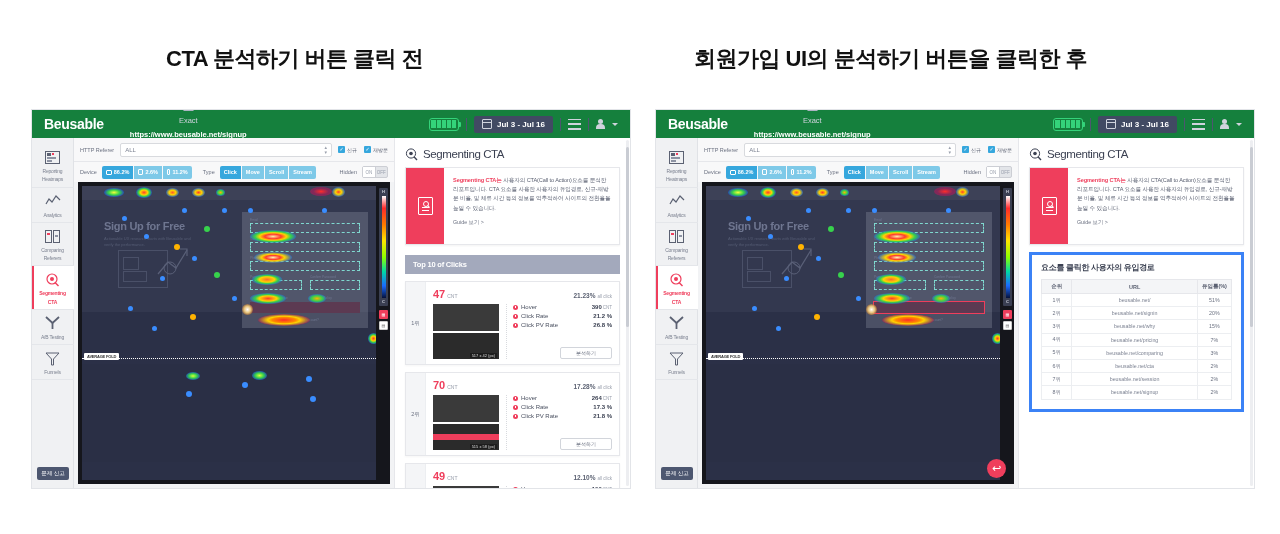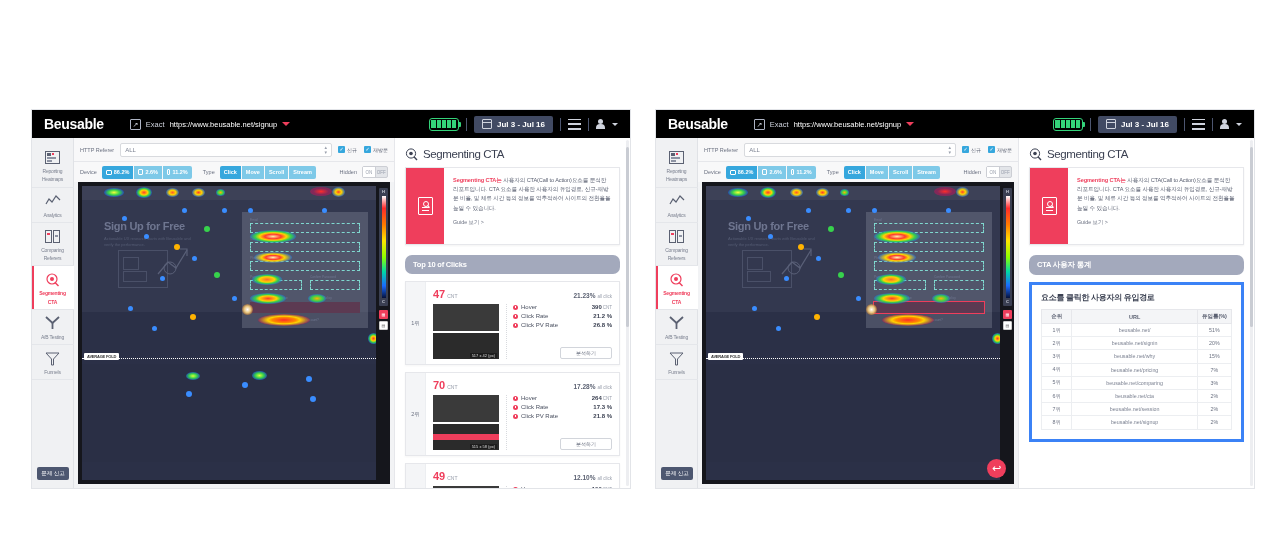--- a/index.html
+++ b/index.html
@@ -19,32 +19,32 @@
   .app {
     position:absolute; width:598px; height:378px; top:110px;
     background:#f2f3f5; overflow:hidden;
     box-shadow:0 0 0 1px #e2e4e8;
   }
   .app.left  { left:32px; }
   .app.right { left:656px; }
 
   
   .topbar {
-    height:28px; background:#000000; display:flex; align-items:center;
+    height:28px; background:#15803d; display:flex; align-items:center;
     padding:0 8px; color:#fff;
   }
   .brand { font-size:14px; font-weight:bold; letter-spacing:-0.3px; padding-left:4px; }
-  .url-box { display:flex; align-items:center; gap:5px; margin-left:26px; }
+  .url-box { display:flex; align-items:center; gap:5px; margin-left:26px;flex-direction:column; }
   .sq-icon {
     width:11px; height:11px; border:1px solid #aeb4c4; border-radius:1px;
     display:inline-flex; align-items:center; justify-content:center;
     font-size:7px; color:#cfd3dd; line-height:1;
   }
   .exact { font-size:7.5px; color:#cfd3dd; }
-  .urltxt { font-size:7.5px; color:#ffffff; font-weight:normal; }
+  .urltxt { font-size:7.5px; color:#ffffff; font-weight:bold; }
   .caret-d { width:0;height:0;border-left:4px solid transparent;border-right:4px solid transparent;border-top:4px solid #ef3e5c; }
   .topright { margin-left:auto; display:flex; align-items:center; gap:7px; padding-right:4px; }
   .battery {
     width:30px; height:13px; border:1.5px solid #34d37a; border-radius:3px;
     display:flex; align-items:center; padding:1.5px; gap:1px; position:relative;
   }
   .battery i { flex:1; background:#34d37a; height:100%; display:block; }
   .battery:after{content:"";position:absolute;right:-3px;top:3.5px;width:2px;height:5px;background:#34d37a;border-radius:0 1px 1px 0;}
   .vdiv { width:1px; height:13px; background:#4d5670; }
   .datebox {
@@ -184,21 +184,21 @@
   .doc-ic:before{content:"";position:absolute;left:3px;top:9px;right:3px;height:1px;background:#fff;box-shadow:0 3px 0 #fff;}
   .doc-ic .mag{position:absolute;left:4px;top:2.5px;width:6px;height:6px;border:1.2px solid #fff;border-radius:50%;}
   .doc-ic .mag:after{content:"";position:absolute;right:-2.5px;bottom:-2px;width:3px;height:1.2px;background:#fff;transform:rotate(45deg);}
   .desc-right { flex:1; padding:8px 8px 6px 9px; }
   .desc-txt { font-size:5.6px; color:#5b6172; line-height:1.65; letter-spacing:-0.1px; }
   .desc-txt b { color:#ef3e5c; font-weight:bold; }
   .guide { font-size:5.3px; color:#6a7080; margin-top:6px; }
 
   .sec-head {
     margin:10px 10px 0; background:#a3a9bc; color:#fff; font-size:7.5px;
-    padding:5px 8px; font-weight:bold; letter-spacing:-0.2px;border-radius:7px;
+    padding:5px 8px; font-weight:bold; letter-spacing:-0.2px;
   }
 
   
   .click-card {
     margin:7px 10px 0; background:#fff; border:1px solid #e6e7eb; display:flex;
     height:84px; box-shadow:0 1px 2px rgba(0,0,0,0.04);
   }
   .rank { width:20px; background:#f4f5f7; display:flex;align-items:center;justify-content:center;
           font-size:5.5px;color:#6a7080;border-right:1px solid #eceef1; }
   .click-main { flex:1; padding:6px 7px 5px; display:flex; flex-direction:column; }
@@ -246,20 +246,22 @@
   .col-rank{width:16%;} .col-rate{width:18%;}
 
   .scrollbar { position:absolute; right:1px; top:2px; bottom:2px; width:3px; background:#edeef1; border-radius:2px; }
   .scrollbar i { position:absolute; left:0; right:0; top:2%; height:52%; background:#c9ccd3; border-radius:2px; display:block; }
 </style>
 </head>
 <body>
 
 <div class="page">
 
+  <div class="fig-title t-left">CTA 분석하기 버튼 클릭 전</div>
+  <div class="fig-title t-right">회원가입 UI의 분석하기 버튼을 클릭한 후</div>
 
   <div class="app left">
 
     <div class="topbar">
       <div class="brand">Beusable</div>
       <div class="url-box">
         <span class="sq-icon">↗</span>
         <span class="exact">Exact</span>
         <span class="urltxt">https://www.beusable.net/signup</span>
         <span class="caret-d"></span>
@@ -889,21 +891,20 @@
               </span>
           </div>
           <div class="desc-right">
             <div class="desc-txt">
               <b>Segmenting CTA는</b><span> 사용자의 CTA(Call to Action)요소를 분석한 리포트입니다. CTA 요소를 사용한 사용자의 유입경로, 신규-재방문 비율, 및 체류 시간 등의 정보를 역추적하여 사이트의 전환율을 높일 수 있습니다.</span>
             </div>
             <div class="guide">Guide 보기 &gt;</div>
           </div>
         </div>
 
-        <div class="sec-head">CTA 사용자 통계</div>
 
 
         <div class="path-card">
           <div class="path-t">요소를 클릭한 사용자의 유입경로</div>
           <table class="path">
             <thead>
               <tr>
                 <th class="col-rank">순위</th>
                 <th>URL</th>
                 <th class="col-rate">유입률(%)</th>

